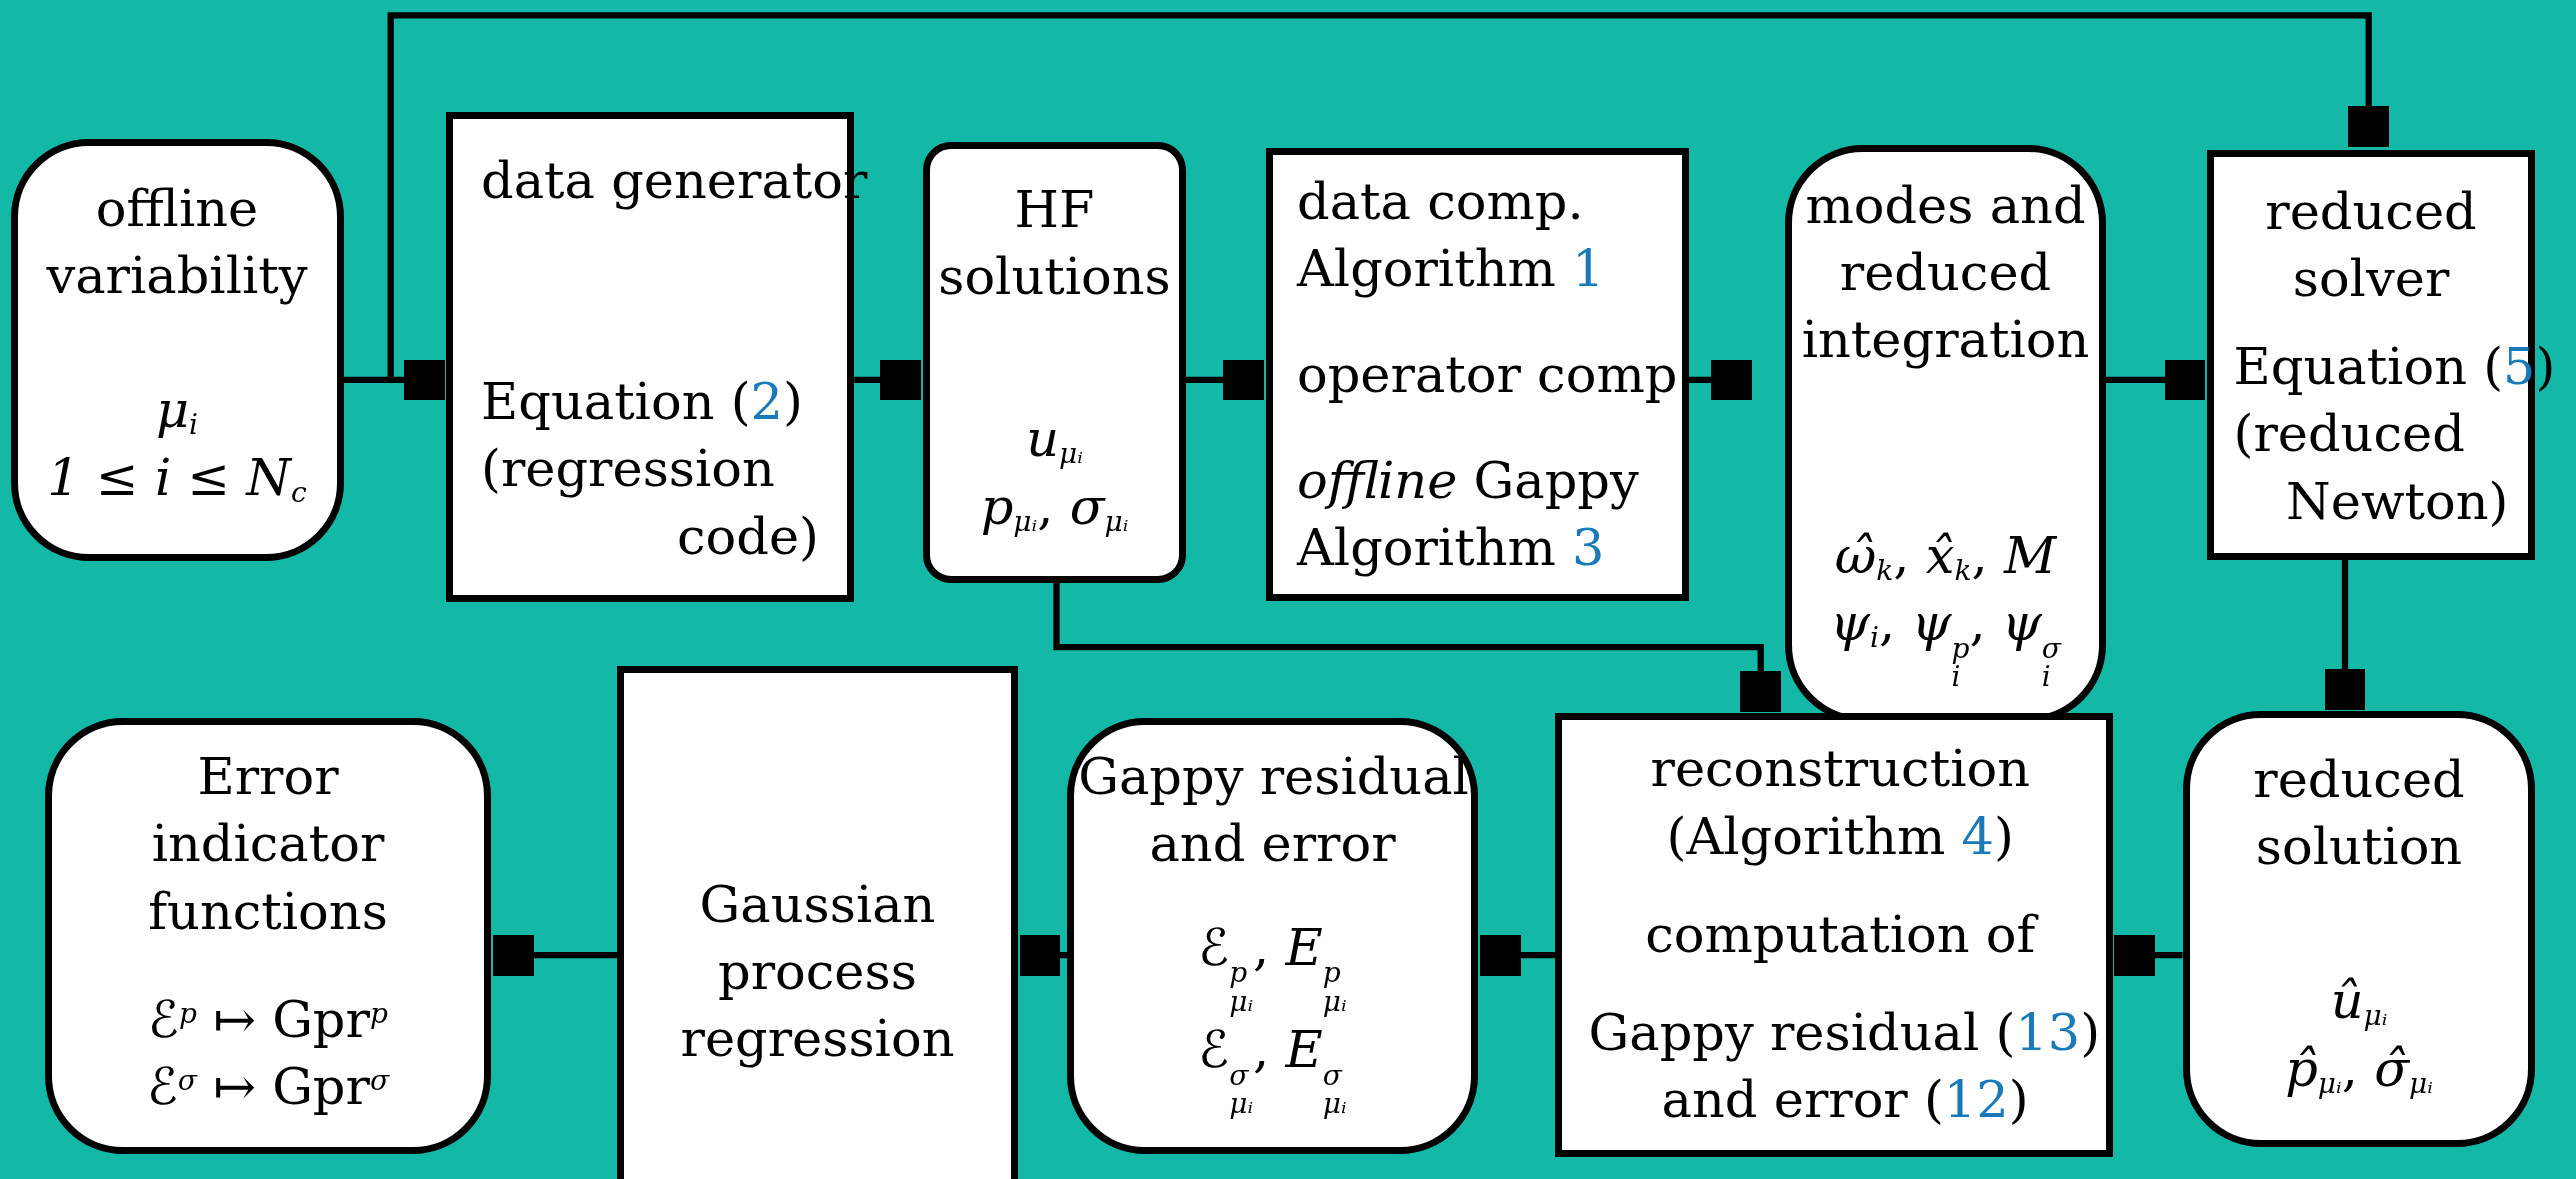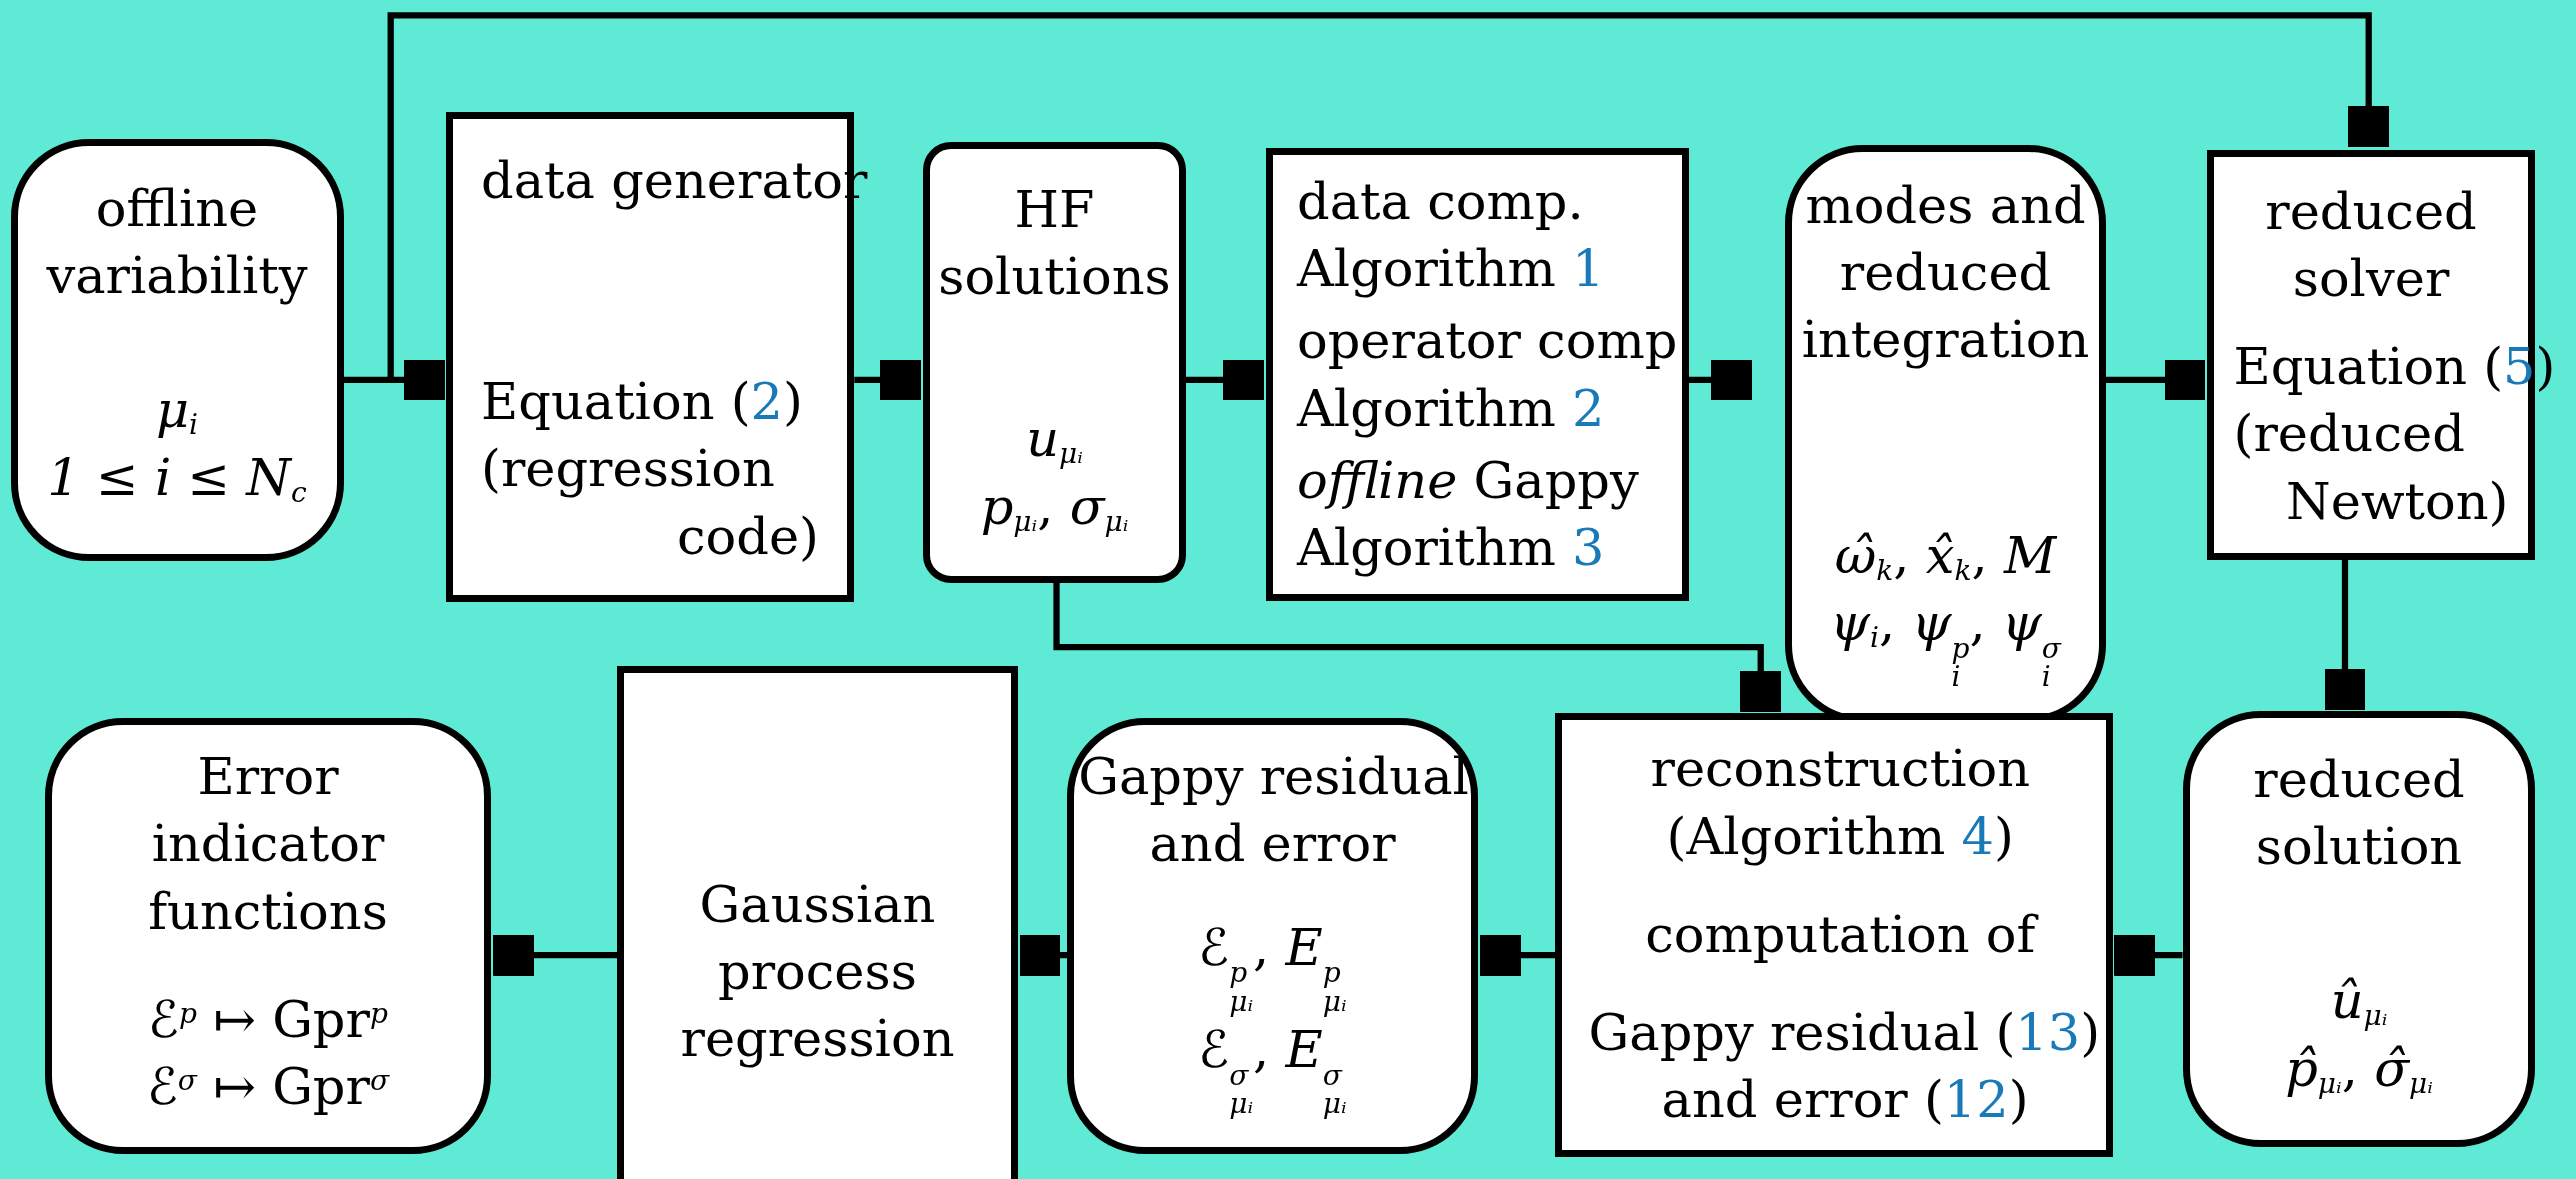--- a/index.html
+++ b/index.html
@@ -1,19 +1,19 @@
 <!DOCTYPE html>
 <html style="font-size:11px"><head>
 <meta charset="utf-8">
 <style>
   html,body{margin:0;padding:0;background:#ffffff;}
   .canvas{
     position:relative;
     width:2576px;height:1179px;
-    background:#5eead4;
+    background:#14b8a6;
     font-family:"DejaVu Serif","Liberation Serif",serif;
     color:#000;
     overflow:hidden;
   }
   .wires{position:absolute;left:0;top:0;width:2576px;height:1179px;}
   .wires path{fill:none;stroke:#000;stroke-width:9;}
   .node{
     position:absolute;
     box-sizing:border-box;
     border:7.7px solid #000;
@@ -100,21 +100,20 @@
     </div>
   </div>
 
   <div class="node lft" style="left:1266px;top:148px;width:423px;height:453px;padding:12.6px 14px 12.6px 24px;">
     <div class="bb">
       <div class="t">data comp.</div>
       <div class="t"><span>Algorithm </span><span class="blue">1</span></div>
     </div>
     <div class="bb">
       <div class="t">operator comp.</div>
-      <div class="t"><span>Algorithm </span><span class="blue">2</span></div>
     </div>
     <div class="bb">
       <div class="t"><span class="it">offline</span><span> Gappy</span></div>
       <div class="t"><span>Algorithm </span><span class="blue">3</span></div>
     </div>
   </div>
 
   <div class="node round ctr" style="left:1753px;top:145px;width:321px;height:578px;padding:19.5px 4.2px 24px 4.2px;margin-left:32px;">
     <div class="tt">
       <div class="t">modes and</div>

